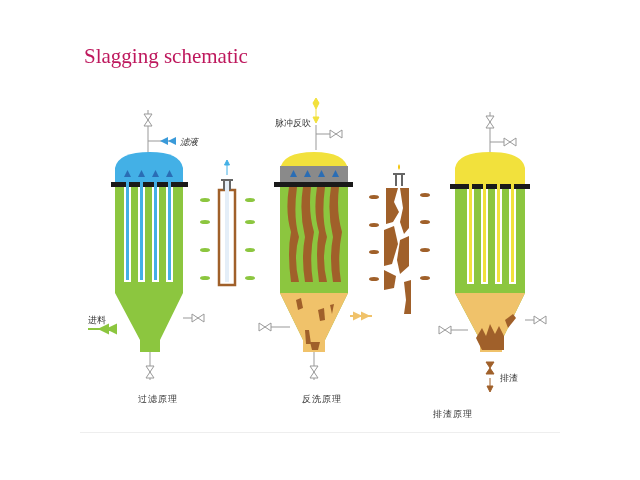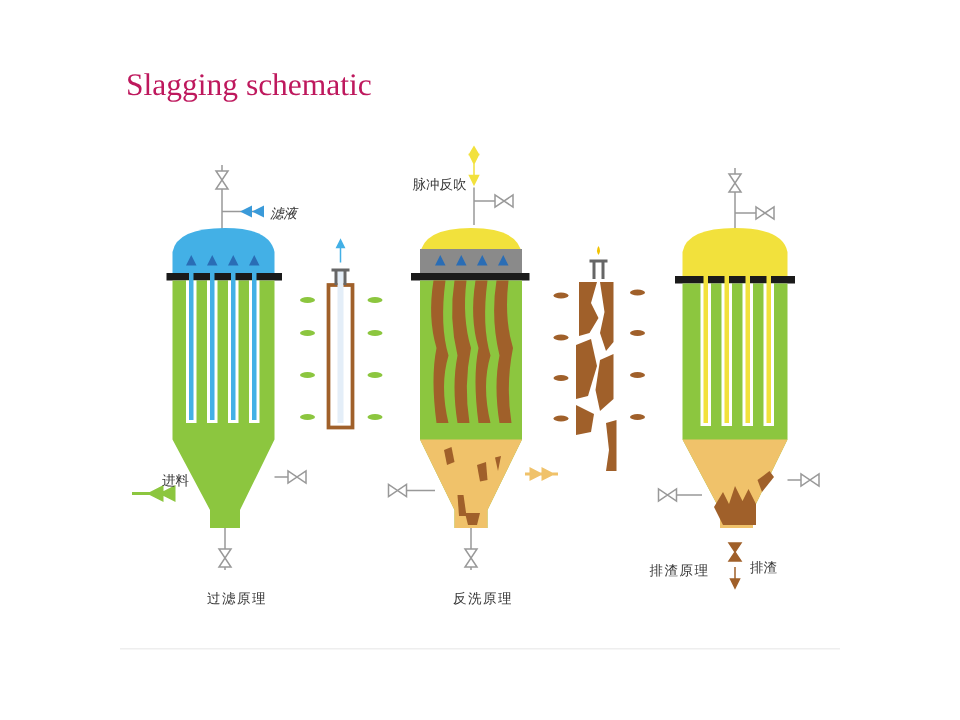--- a/index.html
+++ b/index.html
@@ -159,22 +159,22 @@
     </g>
     <line x1="525" y1="320" x2="535" y2="320" stroke="#999"></line>
     <use href="#valveH" x="540" y="320"></use>
     <line x1="450" y1="330" x2="468" y2="330" stroke="#999"></line>
     <use href="#valveH" x="445" y="330"></use>
     <path d="M486,362 h8 l-4,6z M486,374 h8 l-4,-6z M490,378 v10 M487,386 l3,6 l3,-6z" fill="#a0602a" stroke="#a0602a"></path>
   </g>
 </svg>
 
 <div class="lbl" style="left:180px;top:136px;font-style:italic;">滤液</div>
-<div class="lbl" style="left:88px;top:314px;margin-left:20px;">进料</div>
+<div class="lbl" style="left:88px;top:314px;">进料</div>
 <div class="cap" style="left:138px;top:393px;text-align:center;">过滤原理</div>
 
 <div class="lbl" style="left:275px;top:117px;">脉冲反吹</div>
 <div class="cap" style="left:302px;top:393px;">反洗原理</div>
 
 <div class="lbl" style="left:500px;top:372px;">排渣</div>
-<div class="cap" style="left:433px;top:374px;">排渣原理</div>
+<div class="cap" style="left:433px;top:408px;">排渣原理</div>
 
 <div class="hr"></div>
 
 </body></html>

